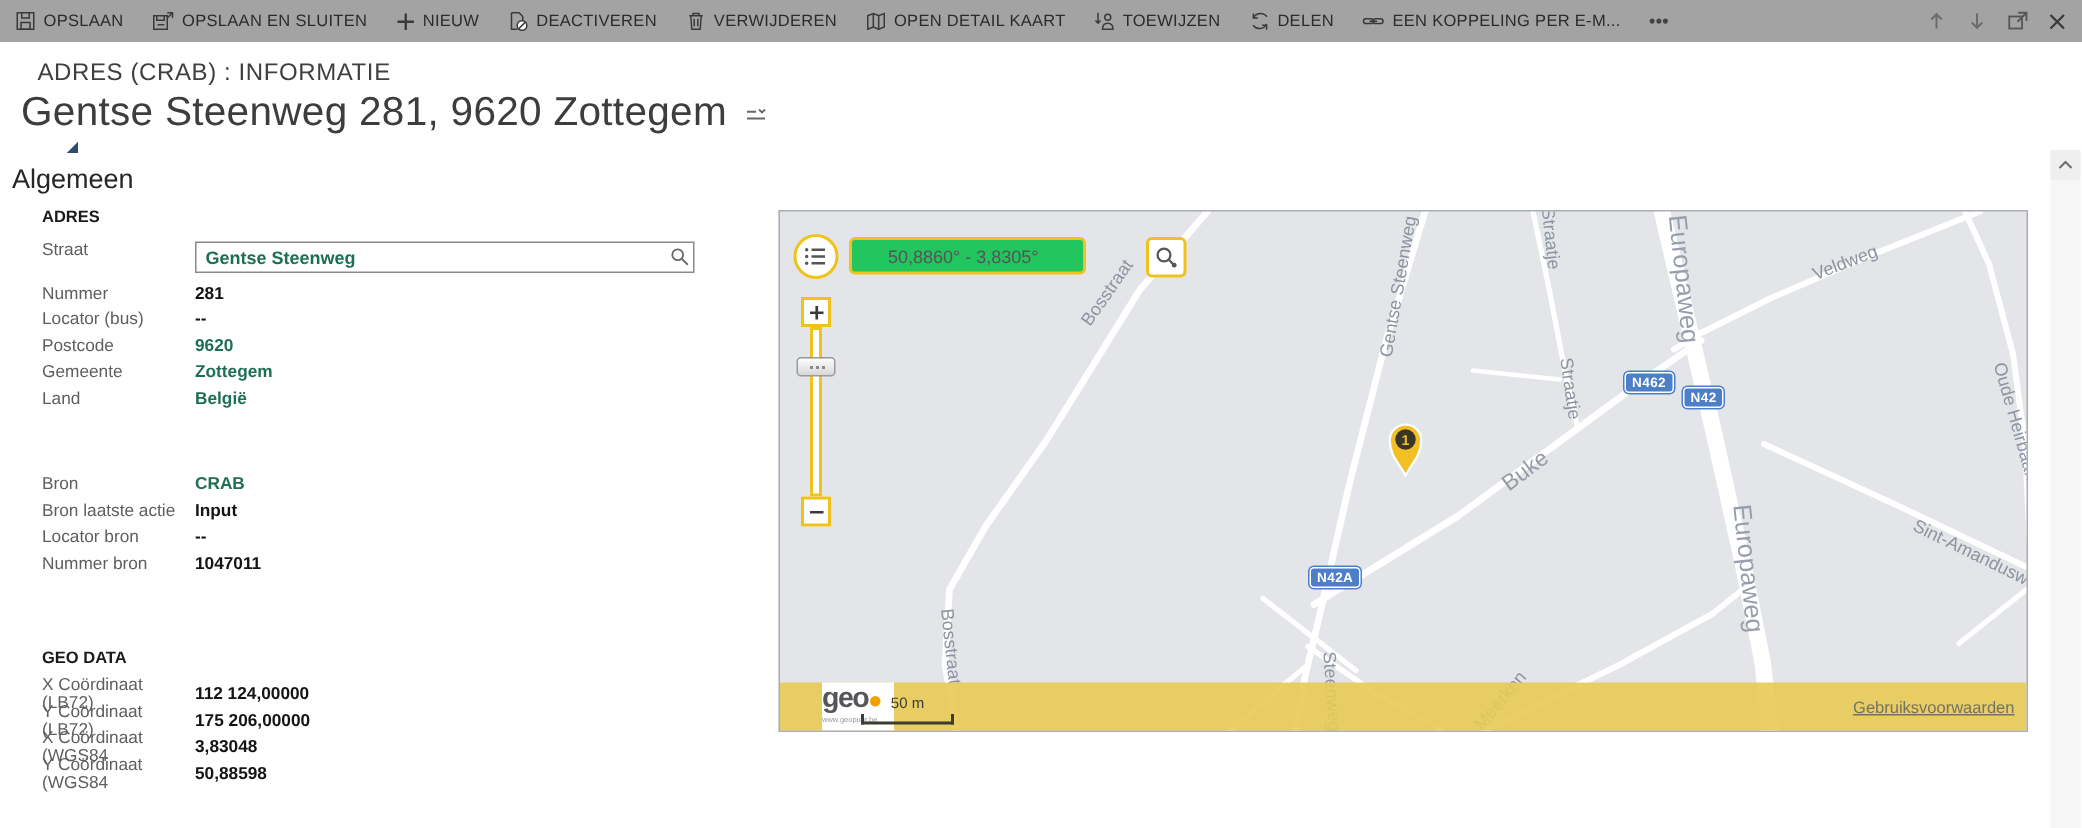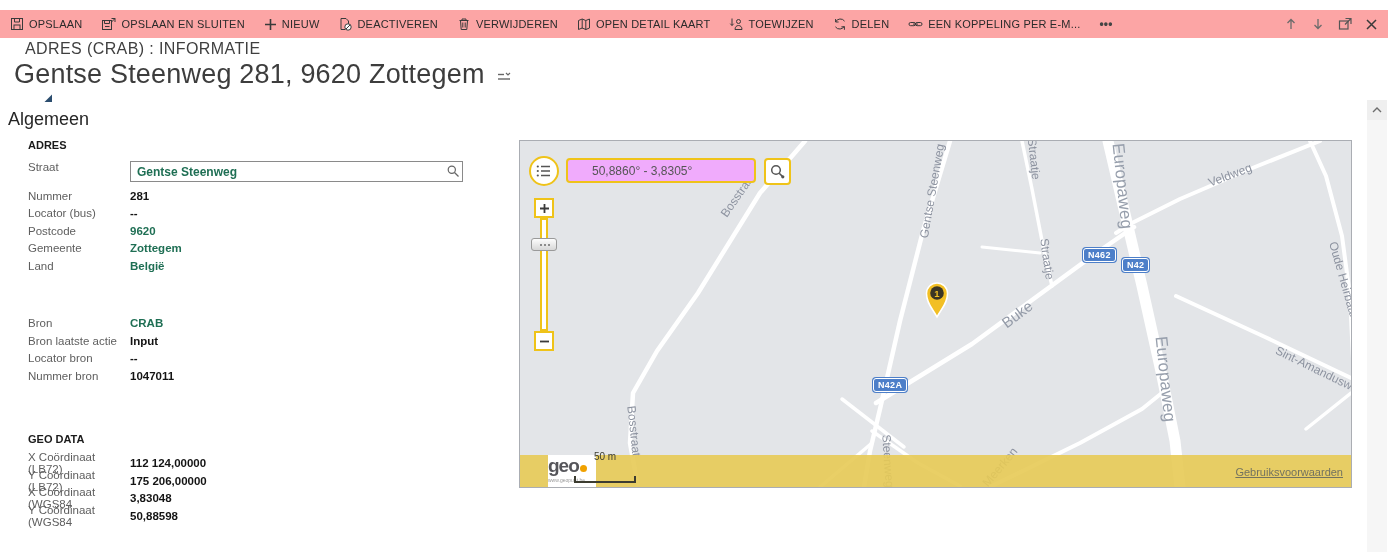--- a/index.html
+++ b/index.html
@@ -6,21 +6,21 @@
   html,body { margin:0; padding:0; }
   body {
     width:1388px; height:552px; position:relative; overflow:hidden;
     background:#fff; font-family:"Liberation Sans", sans-serif; color:#2b2b2b;
   }
   svg { display:block; }
 
   
   .command-bar {
     position:absolute; left:0; top:0; width:1388px; height:28px;
-    display:flex; align-items:center; gap:19px; padding-left:10px; background:#fca5a5;margin-top:10px;
+    display:flex; align-items:center; gap:19px; padding-left:10px; background:#a3a3a3;
   }
   .cmd { display:flex; align-items:center; gap:5px; font-size:11px; color:#2b2b2b;
          white-space:nowrap; cursor:pointer; letter-spacing:.2px; }
   .cmd.more { font-size:12px; font-weight:bold; color:#444; }
   .nav-icons { position:absolute; right:10px; top:0; height:28px;
                display:flex; align-items:center; gap:13px; }
   .nav-icons .nbtn { cursor:pointer; }
 
   
   .header { position:absolute; left:14px; top:40px; }
@@ -64,22 +64,22 @@
                 transform:translate(-50%,-50%); pointer-events:none; }
   .road-label.big { font-size:17px; color:#979fac; }
   .road-label.mid { font-size:15px; color:#949ba8; }
   .shield { position:absolute; background:#4d7fc9; border:1px solid #fff; border-radius:3px;
             box-shadow:0 0 0 1px #4d7fc9; color:#fff; font-size:9px; font-weight:bold;
             padding:1px 4px; line-height:10px; letter-spacing:.3px; }
 
   .map-menu-btn { position:absolute; left:9px; top:15px; width:30px; height:30px;
                   border-radius:50%; background:#fff; border:2px solid #efc319; cursor:pointer;
                   display:flex; align-items:center; justify-content:center; }
-  .map-search { position:absolute; left:46px; top:17px; width:190px; height:25px;
-                border:2px solid #efc319; border-radius:4px; background:#f0abfc; }
+  .map-search { position:absolute; left:46px; top:17px; width:158px; height:25px;
+                border:2px solid #efc319; border-radius:4px; background:#22c55e; }
   .map-search input { width:100%; height:100%; border:none; outline:none; background:transparent;
                       font-family:"Liberation Sans",sans-serif; font-size:12px; color:#555;
                       padding-left:24px; }
   .map-search-btn { position:absolute; left:244px; top:17px; width:27px; height:27px;
                     border:2px solid #efc319; border-radius:4px; background:#fff; cursor:pointer;
                     display:flex; align-items:center; justify-content:center; }
   .zoom-btn { position:absolute; width:20px; height:20px; background:#fff;
               border:2px solid #efc319; cursor:pointer;
               display:flex; align-items:center; justify-content:center; }
   .zoom-in  { left:14px; top:57px; }
@@ -95,21 +95,21 @@
   .attribution { position:absolute; left:0; bottom:0; width:831px; height:32px;
                  background:rgba(231,202,85,0.9); }
   .geo-logo { position:absolute; left:0; bottom:0; width:48px; height:32px; background:#fff;
               line-height:10px; cursor:pointer;margin-left:28px; }
   .geo-text { font-size:19px; font-weight:bold; color:#55555a; line-height:22px;
               letter-spacing:-1px; display:inline-block; }
   .geo-dot { display:inline-block; width:7px; height:7px; border-radius:50%;
              background:#f0a100; margin-left:1px; }
   .geo-sub { font-size:5px; color:#9a9a9a; display:block; margin-top:-2px; }
   .scale { position:absolute; left:54px; bottom:4px; width:62px; }
-  .scale-text { font-size:10px; color:#3c3c30; text-align:center; margin-bottom:14px; }
+  .scale-text { font-size:10px; color:#3c3c30; text-align:center; margin-bottom:1px; }
   .scale-bar { width:62px; height:7px; border-left:2px solid #3c3c30;
                border-right:2px solid #3c3c30; border-bottom:2px solid #3c3c30; }
   .terms { position:absolute; right:8px; bottom:9px; font-size:11px; color:#73735f;
            text-decoration:underline; cursor:pointer; }
 
   
   .scrollbar { position:absolute; right:1px; top:100px; width:20px; height:452px;
                background:#f6f6f6; }
   .scroll-up { width:20px; height:20px; background:#efefef; cursor:pointer;
                display:flex; align-items:center; justify-content:center; }

